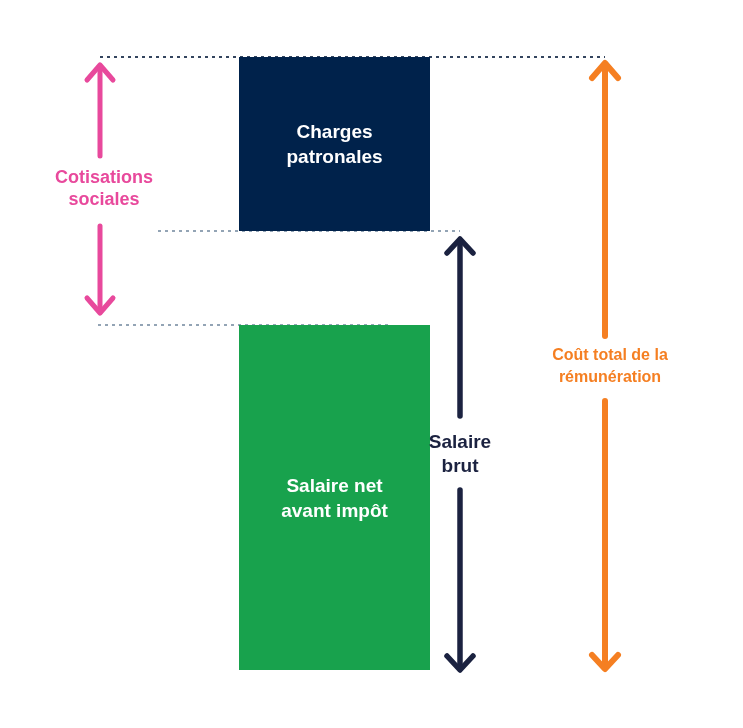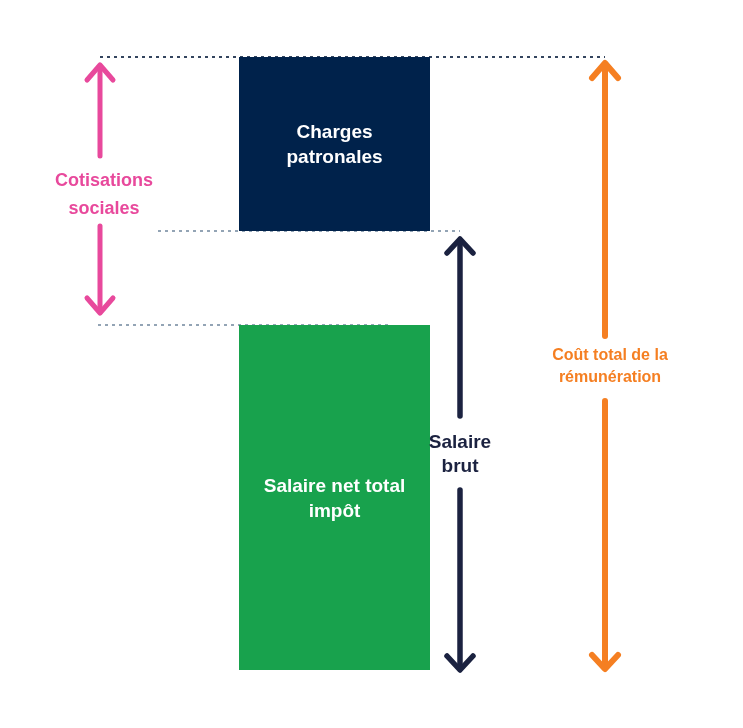--- a/index.html
+++ b/index.html
@@ -35,38 +35,38 @@
   
   .overlay{position:absolute;left:0;top:0;pointer-events:none;}
   .arrow-pink{stroke:var(--pink);stroke-width:5;}
   .arrow-ink{stroke:var(--ink);stroke-width:5.5;}
   .arrow-orange{stroke:var(--orange);stroke-width:6;}
   .overlay polyline, .overlay line{fill:none;stroke-linecap:round;stroke-linejoin:round;}
   
   .float-label{
     position:absolute;text-align:center;font-weight:bold;
   }
-  .label-cotisations{left:18px;top:166px;width:172px;font-size:18px;line-height:28px;color:var(--pink);}
+  .label-cotisations{left:18px;top:166px;width:172px;font-size:18px;line-height:22px;color:var(--pink);}
   .label-brut{left:420px;top:430px;width:80px;font-size:19px;line-height:24px;color:var(--ink);}
   .label-cout{left:510px;top:344px;width:200px;font-size:16px;line-height:22px;color:var(--orange);}
 </style>
 </head>
 <body>
 
 <div class="canvas">
 
   <div class="dotline dark line-top"></div>
   <div class="dotline light line-mid"></div>
   <div class="dotline light line-net"></div>
 
   <div class="seg seg-patronales">
     <span class="seg-label">Charges patronales</span>
   </div>
   <div class="seg seg-net">
-    <span class="seg-label">Salaire net total impôt</span>
+    <span class="seg-label">Salaire net avant impôt</span>
   </div>
 
   <svg class="overlay" width="743" height="728" viewBox="0 0 743 728">
     <g class="arrow-pink">
       <polyline points="87,80 100,65 113,80"></polyline>
       <line x1="100" y1="67" x2="100" y2="156"></line>
       <line x1="100" y1="226" x2="100" y2="311"></line>
       <polyline points="87,298 100,313 113,298"></polyline>
     </g>
     <g class="arrow-ink">

